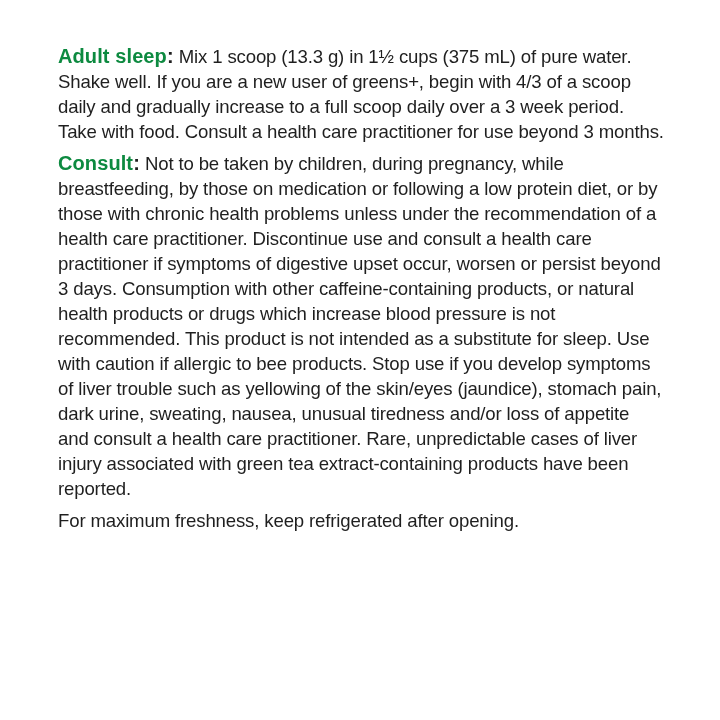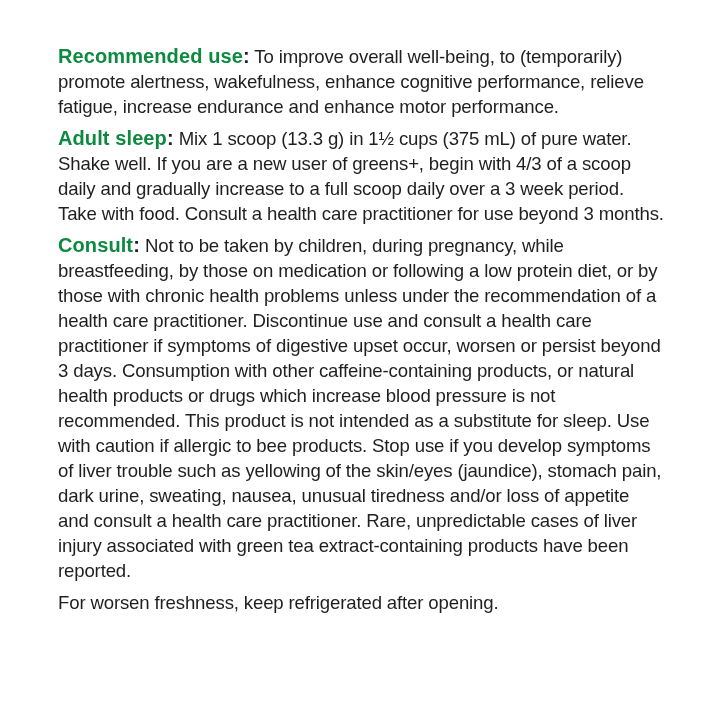--- a/index.html
+++ b/index.html
@@ -44,24 +44,22 @@
     line-height: 25px;
     letter-spacing: -0.15px;
     margin-top: 4px;
   }
 </style>
 </head>
 <body>
 
 <div class="label-panel">
 
-  <p class="section"><span class="section-heading heading-green">Recommended use</span><span class="section-heading heading-colon">:</span>
-    <span>To improve overall well-being, to (temporarily) promote alertness, wakefulness, enhance cognitive performance, relieve fatigue, increase endurance and enhance motor performance.</span></p>
 
   <p class="section"><span class="section-heading heading-green">Adult sleep</span><span class="section-heading heading-colon">:</span>
     <span>Mix 1 scoop (13.3 g) in 1½ cups (375 mL) of pure water. Shake well. If you are a new user of greens+, begin with 4/3 of a scoop daily and gradually increase to a full scoop daily over a 3 week period. Take with food. Consult a health care practitioner for use beyond 3 months.</span></p>
 
   <p class="section"><span class="section-heading heading-green">Consult</span><span class="section-heading heading-colon">:</span>
     <span>Not to be taken by children, during pregnancy, while breastfeeding, by those on medication or following a low protein diet, or by those with chronic health problems unless under the recommendation of a health care practitioner. Discontinue use and consult a health care practitioner if symptoms of digestive upset occur, worsen or persist beyond 3 days. Consumption with other caffeine-containing products, or natural health products or drugs which increase blood pressure is not recommended. This product is not intended as a substitute for sleep. Use with caution if allergic to bee products. Stop use if you develop symptoms of liver trouble such as yellowing of the  skin/eyes (jaundice), stomach pain, dark urine, sweating, nausea, unusual tiredness and/or loss of appetite and consult a health care practitioner. Rare, unpredictable cases of liver injury associated with green tea extract-containing products have been reported.</span></p>
 
-  <p class="storage-note">For worsen freshness, keep refrigerated after opening.</p>
+  <p class="storage-note">For maximum freshness, keep refrigerated after opening.</p>
 
 </div>
 
 </body></html>

